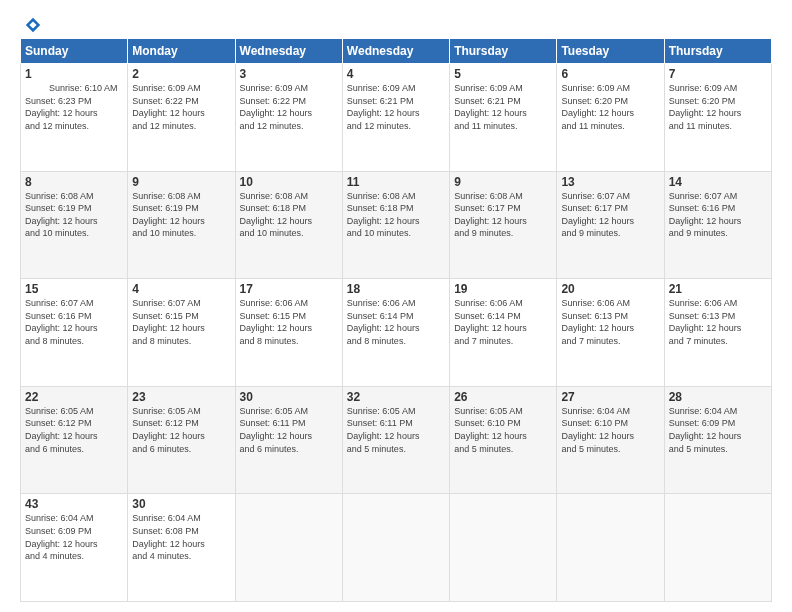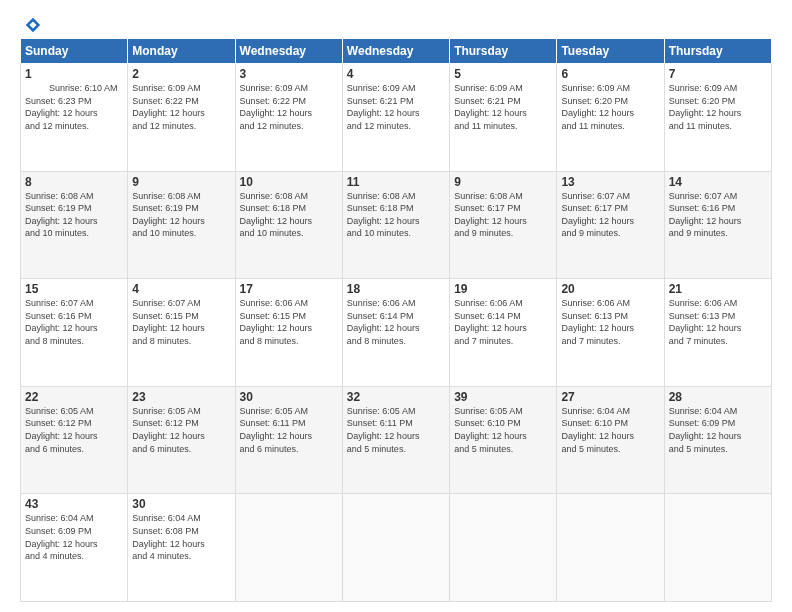--- a/index.html
+++ b/index.html
@@ -243,21 +243,21 @@
 Daylight: 12 hours
 and 6 minutes.</span></td>
             <td><span class="day-num">30</span><span class="day-info" style="white-space: pre-line;">Sunrise: 6:05 AM
 Sunset: 6:11 PM
 Daylight: 12 hours
 and 6 minutes.</span></td>
             <td><span class="day-num">32</span><span class="day-info" style="white-space: pre-line;">Sunrise: 6:05 AM
 Sunset: 6:11 PM
 Daylight: 12 hours
 and 5 minutes.</span></td>
-            <td><span class="day-num">39</span><span class="day-info" style="white-space: pre-line;">Sunrise: 6:05 AM
+            <td><span class="day-num">26</span><span class="day-info" style="white-space: pre-line;">Sunrise: 6:05 AM
 Sunset: 6:10 PM
 Daylight: 12 hours
 and 5 minutes.</span></td>
             <td><span class="day-num">27</span><span class="day-info" style="white-space: pre-line;">Sunrise: 6:04 AM
 Sunset: 6:10 PM
 Daylight: 12 hours
 and 5 minutes.</span></td>
             <td><span class="day-num">28</span><span class="day-info" style="white-space: pre-line;">Sunrise: 6:04 AM
 Sunset: 6:09 PM
 Daylight: 12 hours

